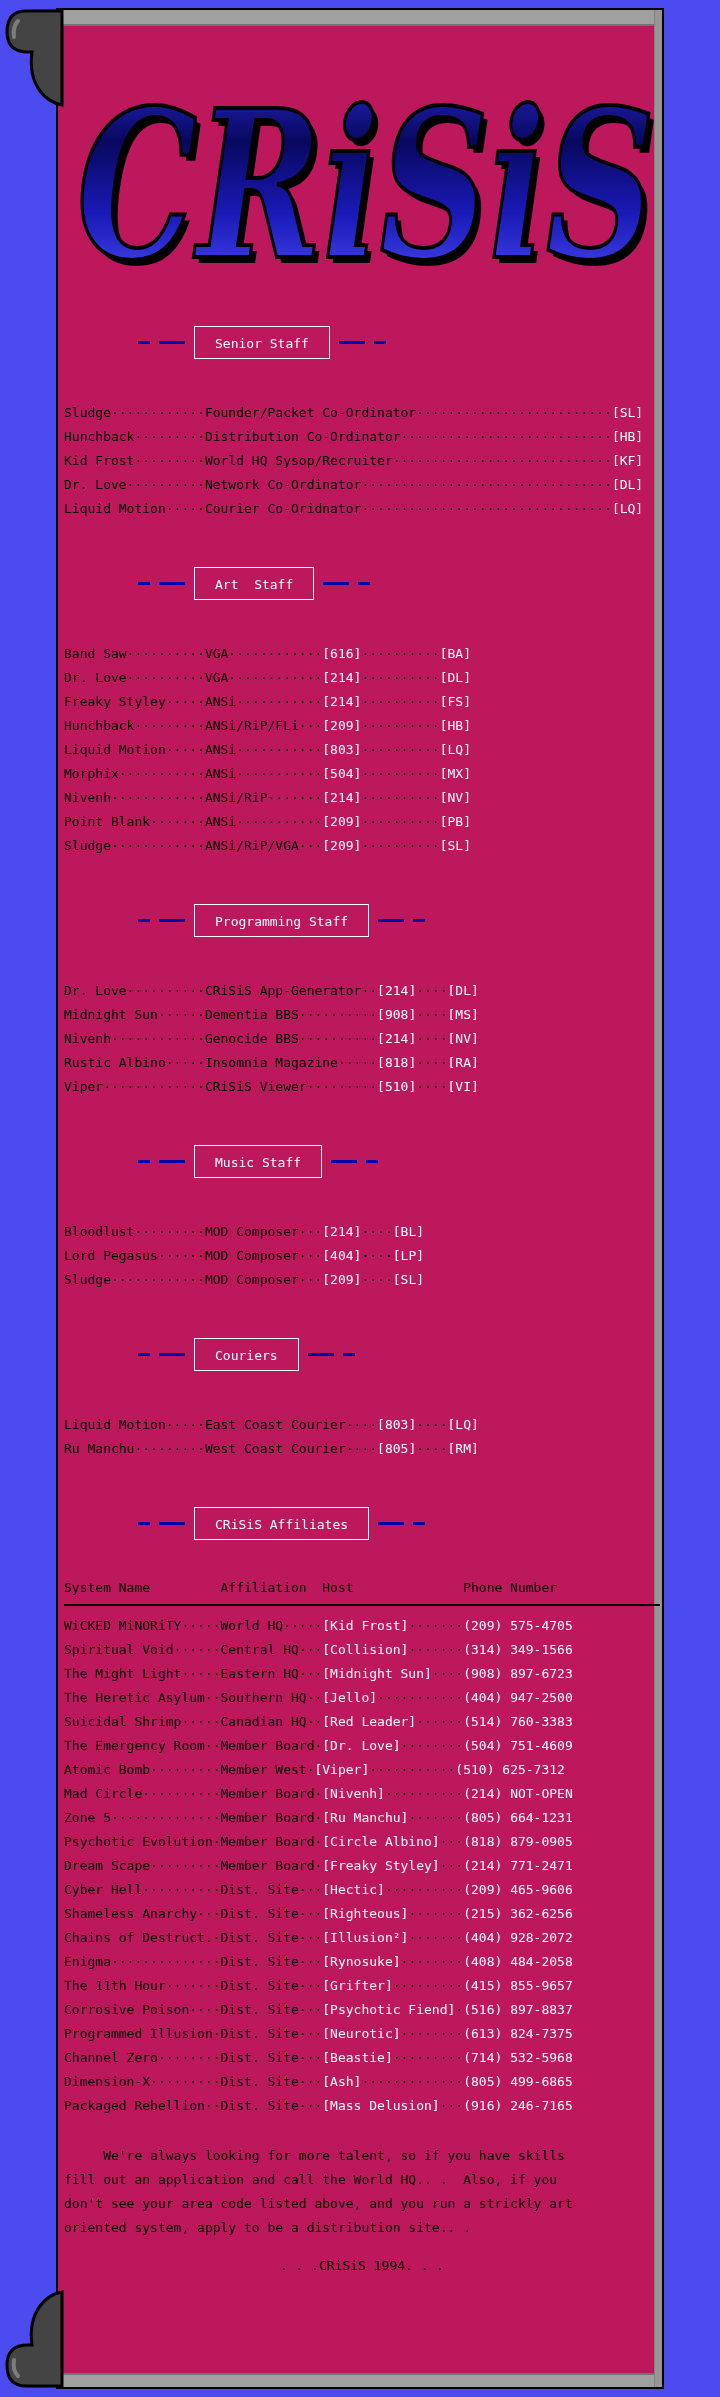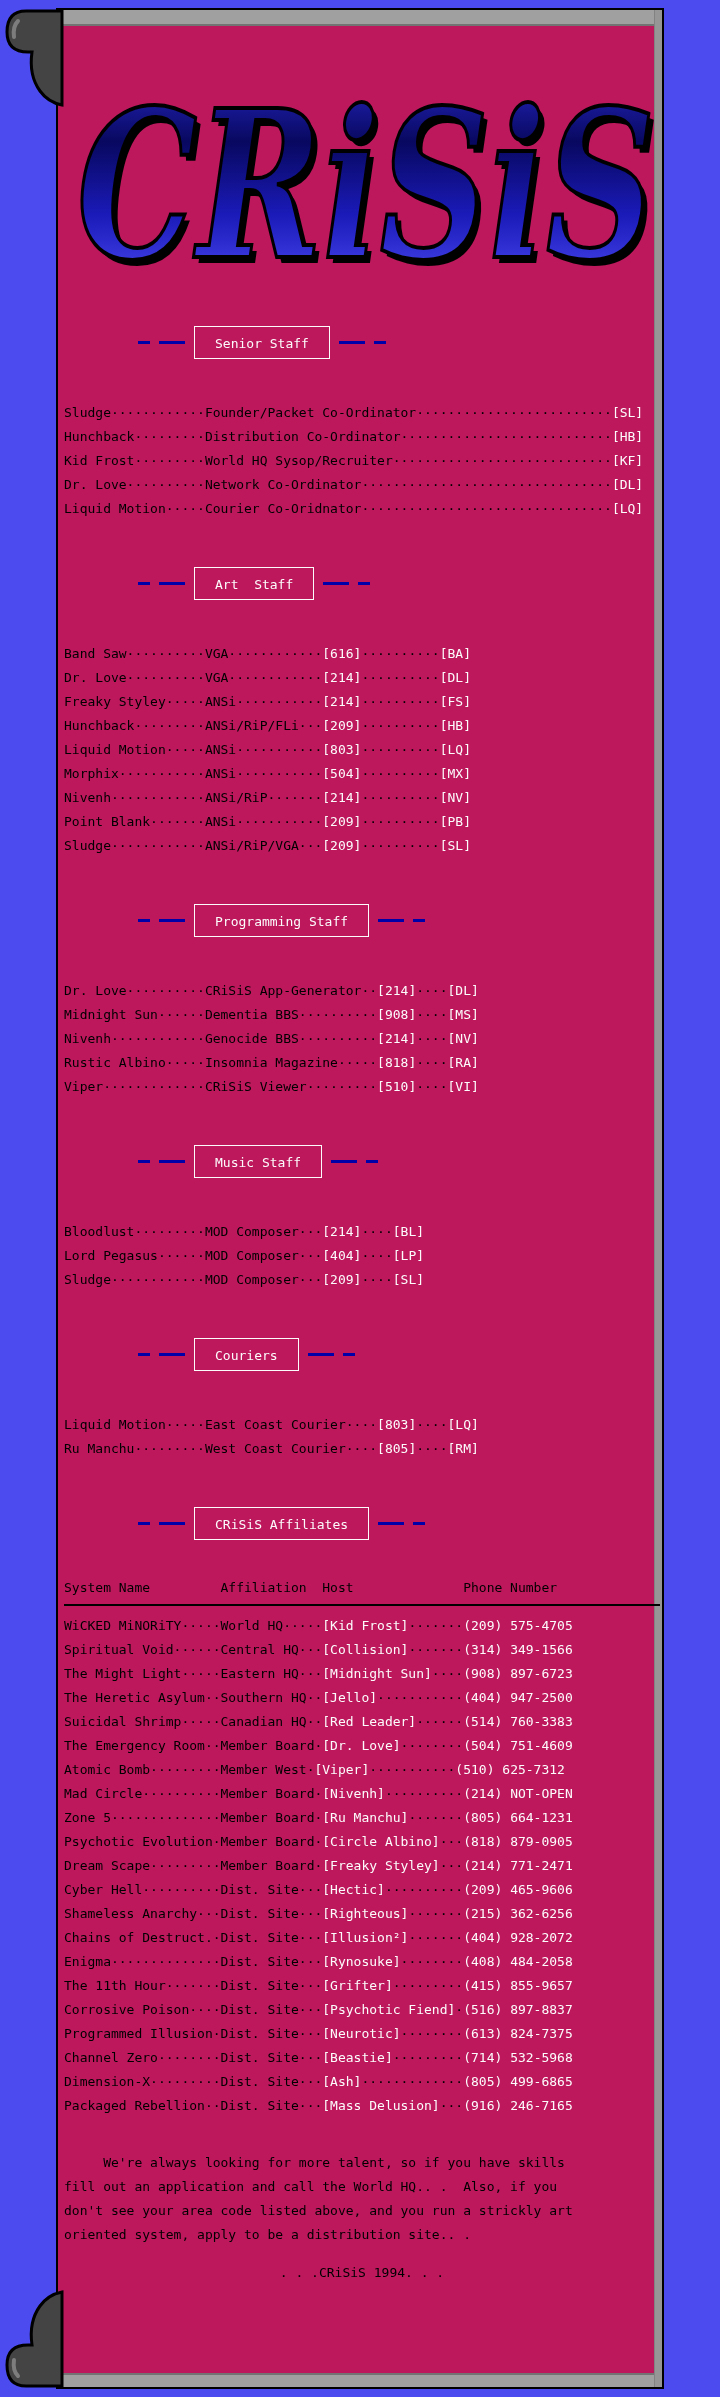--- a/index.html
+++ b/index.html
@@ -58,21 +58,21 @@
     color: #000;
   }
   .line .b { color: #000; }
   .line .w { color: #fcfcfc; }
 
   .affil { margin-top: 30px; margin-bottom: 0; }
   .affil .hdr { margin-bottom: 36px; }
   .thead { color: #000; }
   .sep { width: 596px; border-top: 2px solid #000; margin: 4px 0 8px 0; }
 
-  .footer { margin-top: 33px; }
+  .footer { margin-top: 26px; }
   .tagline { text-align: center; margin-top: 14px; width: 596px; }
 
   .curl { position: absolute; z-index: 5; }
   .curl-top { left: 4px; top: 8px; }
   .curl-bottom { left: 4px; bottom: 8px; transform: scaleY(-1); }
 </style>
 </head>
 <body>
 
 <div class="scroll">

